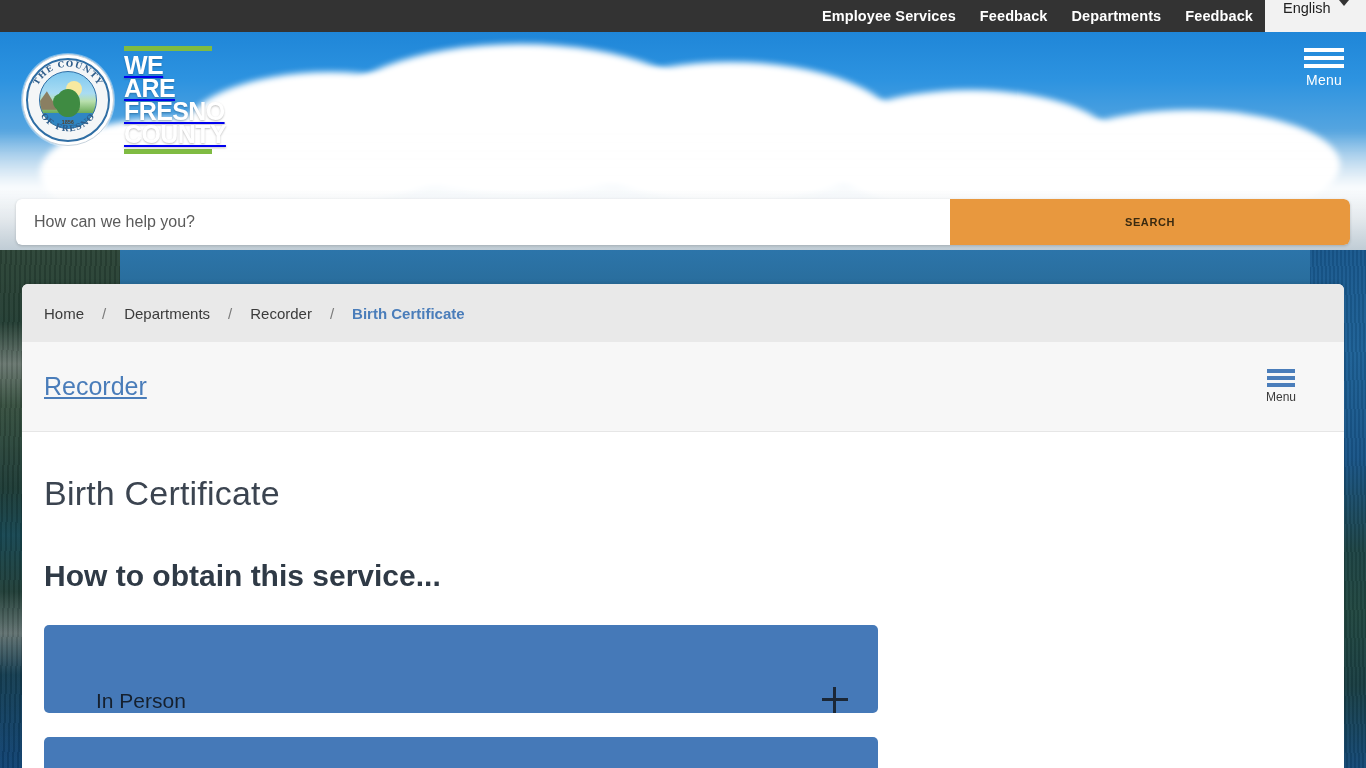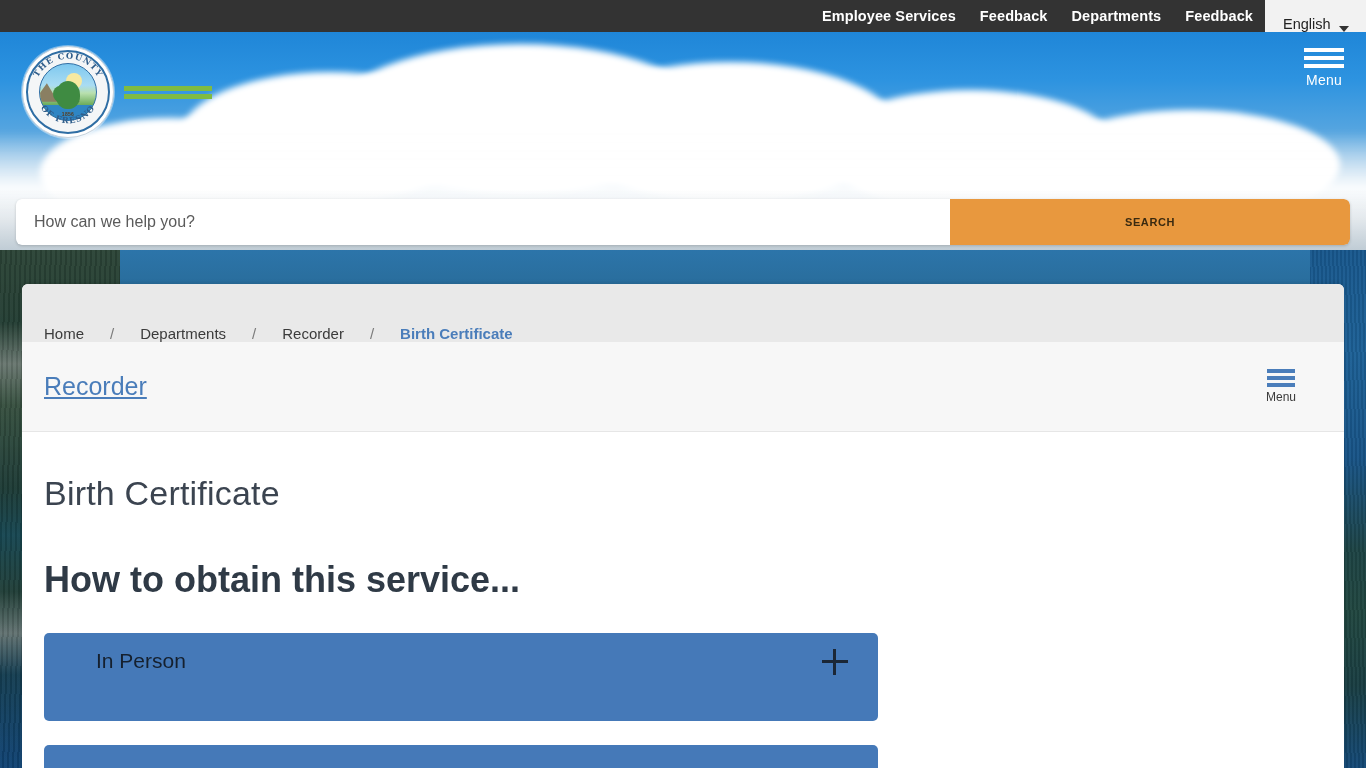--- a/index.html
+++ b/index.html
@@ -132,21 +132,21 @@
     padding: 8px 12px;
     color: #ffffff;
     font-size: 14.5px;
     font-weight: bold;
     text-decoration: none;
     white-space: nowrap;
     letter-spacing: .1px;
   }
   #topbar .lang {
     display: flex;
-    align-items: flex-end;
+    align-items: flex-start;
     gap: 8px;
     background: #f2f2f2;
     color: #222222;
     padding: 0 14px 0 18px;
     font-size: 14.5px;
     font-weight: normal;
     min-width: 101px;
   }
   #topbar .caret {
     width: 0; height: 0;
@@ -332,23 +332,23 @@
     background: #ffffff;
     border-radius: 6px 6px 0 0;
     box-shadow: 0 -1px 4px rgba(0,0,0,.12);
     overflow: hidden;
   }
 
   #breadcrumb {
     height: 58px;
     background: #e9e9e9;
     display: flex;
-    align-items: flex-end;
+    align-items: center;
     padding: 0 22px;
-    gap: 16px;
+    gap: 8px;
     font-size: 15px;
   }
   #breadcrumb a {
     color: #3b3b3b;
     text-decoration: none;
     padding: 0 0;
   }
   #breadcrumb .sep { color: #7a7a7a; padding: 0 10px; }
   #breadcrumb .current { color: #4a7dba; font-weight: bold; }
 
@@ -387,35 +387,35 @@
     background: #ffffff;
   }
   #page-title {
     font-size: 34px;
     font-weight: normal;
     color: #3b4450;
     letter-spacing: .2px;
   }
   #section-title {
     margin-top: 46px;
-    font-size: 36px;
+    font-size: 30px;
     font-weight: bold;
     color: #2f3a46;
   }
 
   .accordions { margin-top: 32px; }
   .accordion {
     width: 834px;
     height: 88px;
     background: #4579b8;
     border-radius: 5px;
     display: flex;
-    align-items: flex-start;
+    align-items: flex-end;
     justify-content: space-between;
-    padding: 16px 30px 0 52px;
+    padding: 4px 30px 0 52px;
     margin-bottom: 24px;
     cursor: pointer;
   }
   .accordion .acc-label {
     color: #15202e;
     font-size: 21px;
   }
   .acc-plus {
     position: relative;
     width: 26px; height: 26px;
@@ -478,20 +478,25 @@
       </text>
       <text font-family="DejaVu Serif, serif" font-size="8.5" font-weight="bold" fill="#2f5d8a" letter-spacing="1.1">
         <textPath href="#arcBot" startOffset="50%" text-anchor="middle">OF FRESNO</textPath>
       </text>
     </svg>
     <span class="year">1856</span>
   </div>
 
   <div class="wordmark">
     <span class="bar"></span>
+    <span class="lines">
+      <span>WE ARE</span>
+      <span>FRESNO</span>
+      <span>COUNTY</span>
+    </span>
     <span class="bar"></span>
   </div>
 </a>
 
 <div id="header-menu">
   <span class="bars">
       <i></i>
       <i></i>
       <i></i>
     </span>

